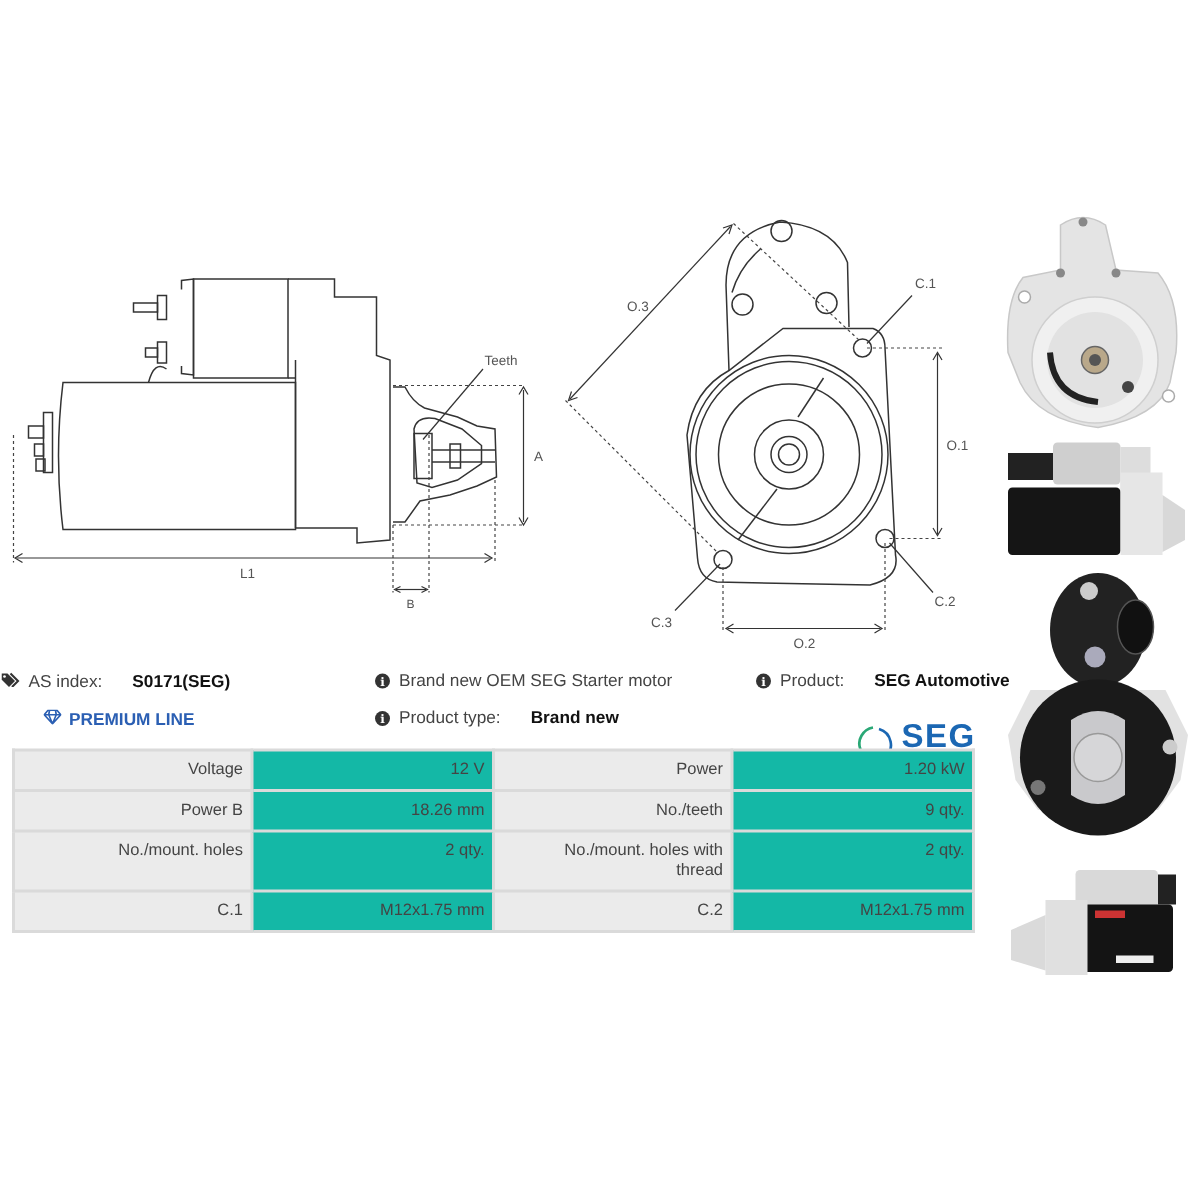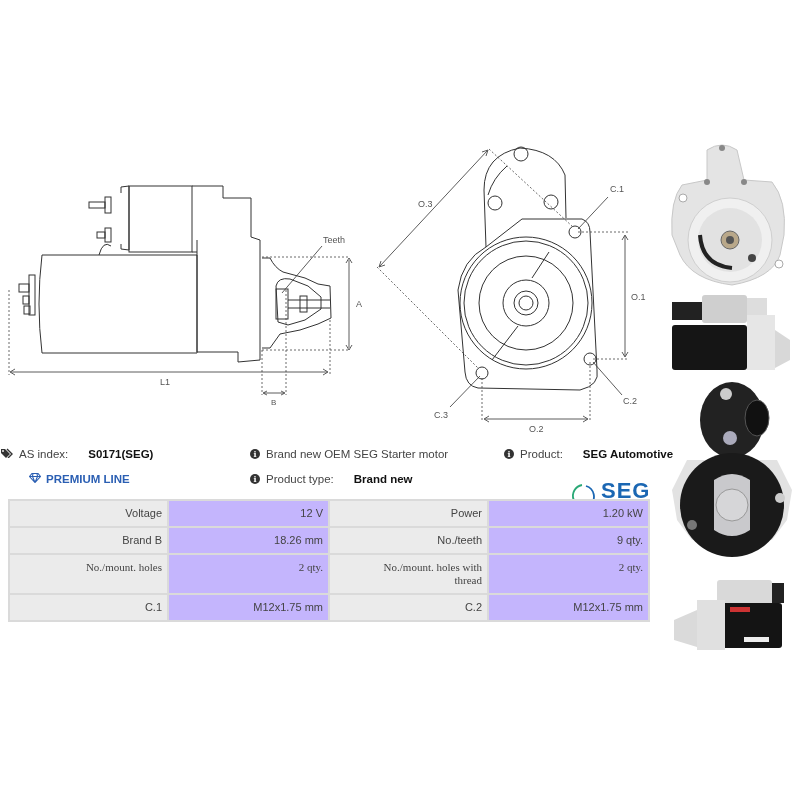--- a/index.html
+++ b/index.html
@@ -20,22 +20,22 @@
   .premium { color: #2b5fb3; font-weight: bold; font-size: 11.5px; }
   .info-circ { width: 10px; height: 10px; border-radius: 50%; background: #333; color: #fff; font-size: 8px; font-weight: bold; display: inline-flex; align-items: center; justify-content: center; font-family: "DejaVu Serif", serif; margin-right: 6px; }
 
   .seg-logo { position: absolute; left: 568px; top: 440px; width: 88px; height: 30px; margin-top: 40px; }
   .seg-word { position: absolute; left: 33px; top: 0px; font-size: 22px; font-weight: bold; color: #1b67b3; letter-spacing: 1px; line-height: 22px; }
   .seg-sub { position: absolute; left: 33px; top: 22px; font-size: 5.5px; font-weight: bold; color: #1b67b3; letter-spacing: 1.4px; }
 
   table.specs { position: absolute; left: 8px; top: 499px; width: 642px; border-collapse: collapse; font-size: 11px; color: #444; }
   table.specs td { border: 2px solid #dadada; padding: 6px 5px 6px 5px; text-align: right; vertical-align: top; line-height: 13px; }
   table.specs td.k { background: #ebebeb; width: 159px; }
-  table.specs td.v { background: #c4b5fd; width: 161px; }
-  table.specs tr.tall td { height: 37px; font-family: Liberation Serif, serif; }
+  table.specs td.v { background: #14b8a6; width: 161px; }
+  table.specs tr.tall td { height: 37px; }
   table.specs tr td { height: 24px; }
 </style>
 </head>
 <body>
 
 <div class="drawing-side">
   <svg width="370" height="280" viewBox="0 140 370 280" fill="none" stroke="#333" stroke-width="1">
 
     <path d="M121 193 L121 187 L129 186 L129 250 L121 249 L121 244"></path>
     <rect x="129" y="186" width="63" height="66"></rect>
@@ -227,21 +227,21 @@
 
 <table class="specs">
   <tbody>
     <tr>
       <td class="k">Voltage</td>
       <td class="v">12 V</td>
       <td class="k">Power</td>
       <td class="v">1.20 kW</td>
     </tr>
     <tr>
-      <td class="k">Brand B</td>
+      <td class="k">Power B</td>
       <td class="v">18.26 mm</td>
       <td class="k">No./teeth</td>
       <td class="v">9 qty.</td>
     </tr>
     <tr class="tall">
       <td class="k">No./mount. holes</td>
       <td class="v">2 qty.</td>
       <td class="k" style="padding-left:42px">No./mount. holes with thread</td>
       <td class="v">2 qty.</td>
     </tr>

